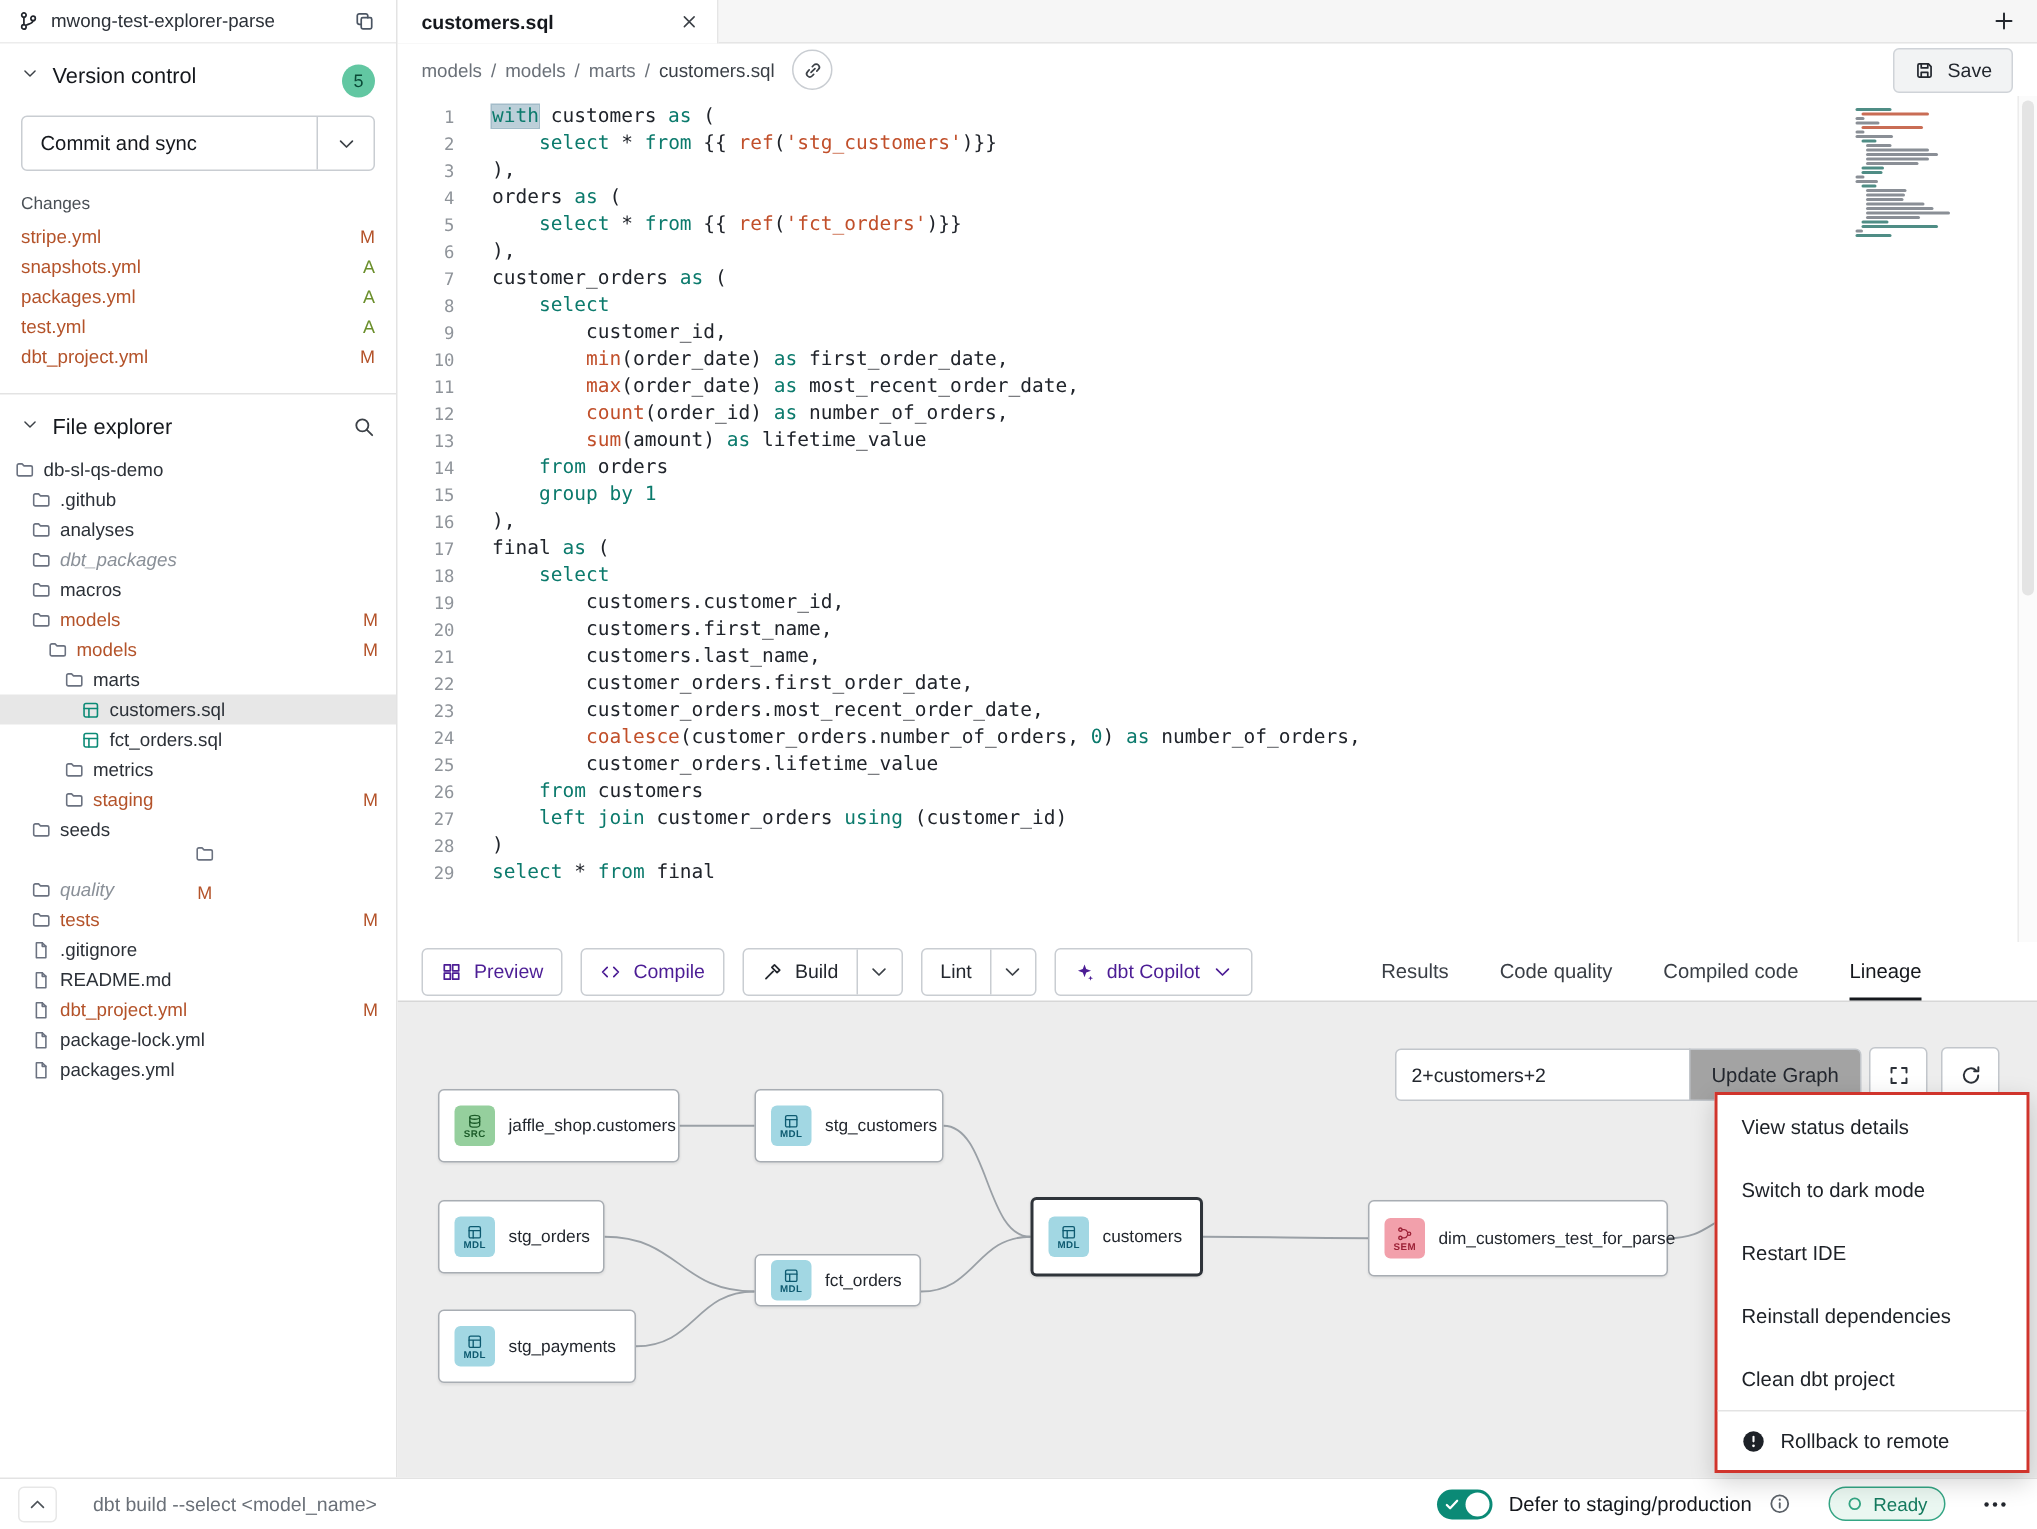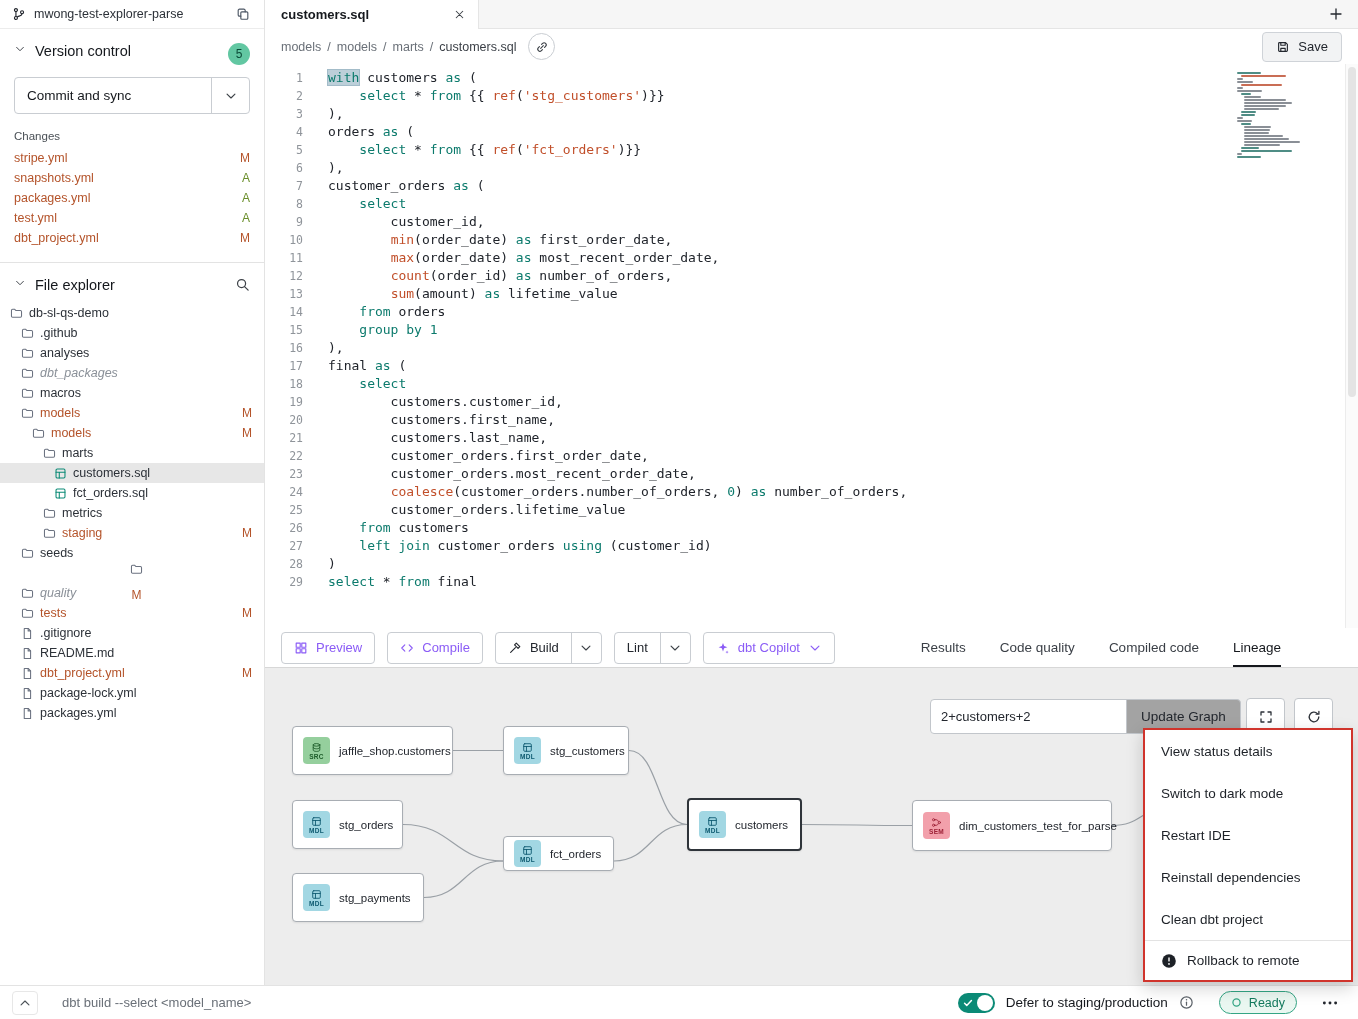--- a/index.html
+++ b/index.html
@@ -63,21 +63,21 @@
 .tk-str{color:#c14f2a}
 .tk-num{color:#0b7a6c}
 .sel{background:#bccfd9;outline:1px solid #a3bcc9}
 .minimap{position:absolute;top:8px;left:972px;width:58px;display:flex;flex-direction:column;gap:1px}
 .mm-line{height:2px;border-radius:1px}
 .vscroll{position:absolute;right:0;top:0;bottom:0;width:13px;border-left:1px solid #ececec;background:#fbfbfb}
 .vscroll .thumb{position:absolute;top:3px;left:2px;right:2px;height:330px;background:#e4e4e4;border-radius:4px}
 
 
 .toolbar{position:absolute;top:628px;left:0;right:0;height:40px;display:flex;align-items:center;gap:12px;padding:0 16px;border-bottom:1px solid #d7d7d7;background:#fff}
-.btn{height:32px;border:1px solid #c9cdd2;border-radius:4px;background:#fff;display:flex;align-items:center;gap:8px;padding:0 12px;font-size:13px;color:#8b5cf6}
+.btn{height:32px;border:1px solid #c9cdd2;border-radius:4px;background:#fff;display:flex;align-items:center;gap:8px;padding:0 12px;font-size:13px;color:#4c1d95}
 .split{display:flex;align-items:stretch;height:32px;border:1px solid #c9cdd2;border-radius:4px;background:#fff}
 .split .smain{display:flex;align-items:center;gap:8px;padding:0 12px;font-size:13px;color:#23272e;cursor:pointer}
 .split .sdd{width:30px;border-left:1px solid #c9cdd2;display:flex;align-items:center;justify-content:center;color:#3c4147;cursor:pointer}
 .rtabs{margin-left:auto;margin-right:61px;display:flex;gap:34px;height:100%;align-items:stretch}
 .rtab{display:flex;align-items:center;font-size:13.5px;color:#3a3f46;border-bottom:2px solid transparent;padding-top:2px;cursor:pointer}
 .rtab.active{border-bottom-color:#15181d;color:#15181d}
 
 
 .lineage{position:absolute;top:668px;left:0;right:0;height:317px;background:#ededed;overflow:hidden}
 .edges{position:absolute;inset:0;width:100%;height:100%}

